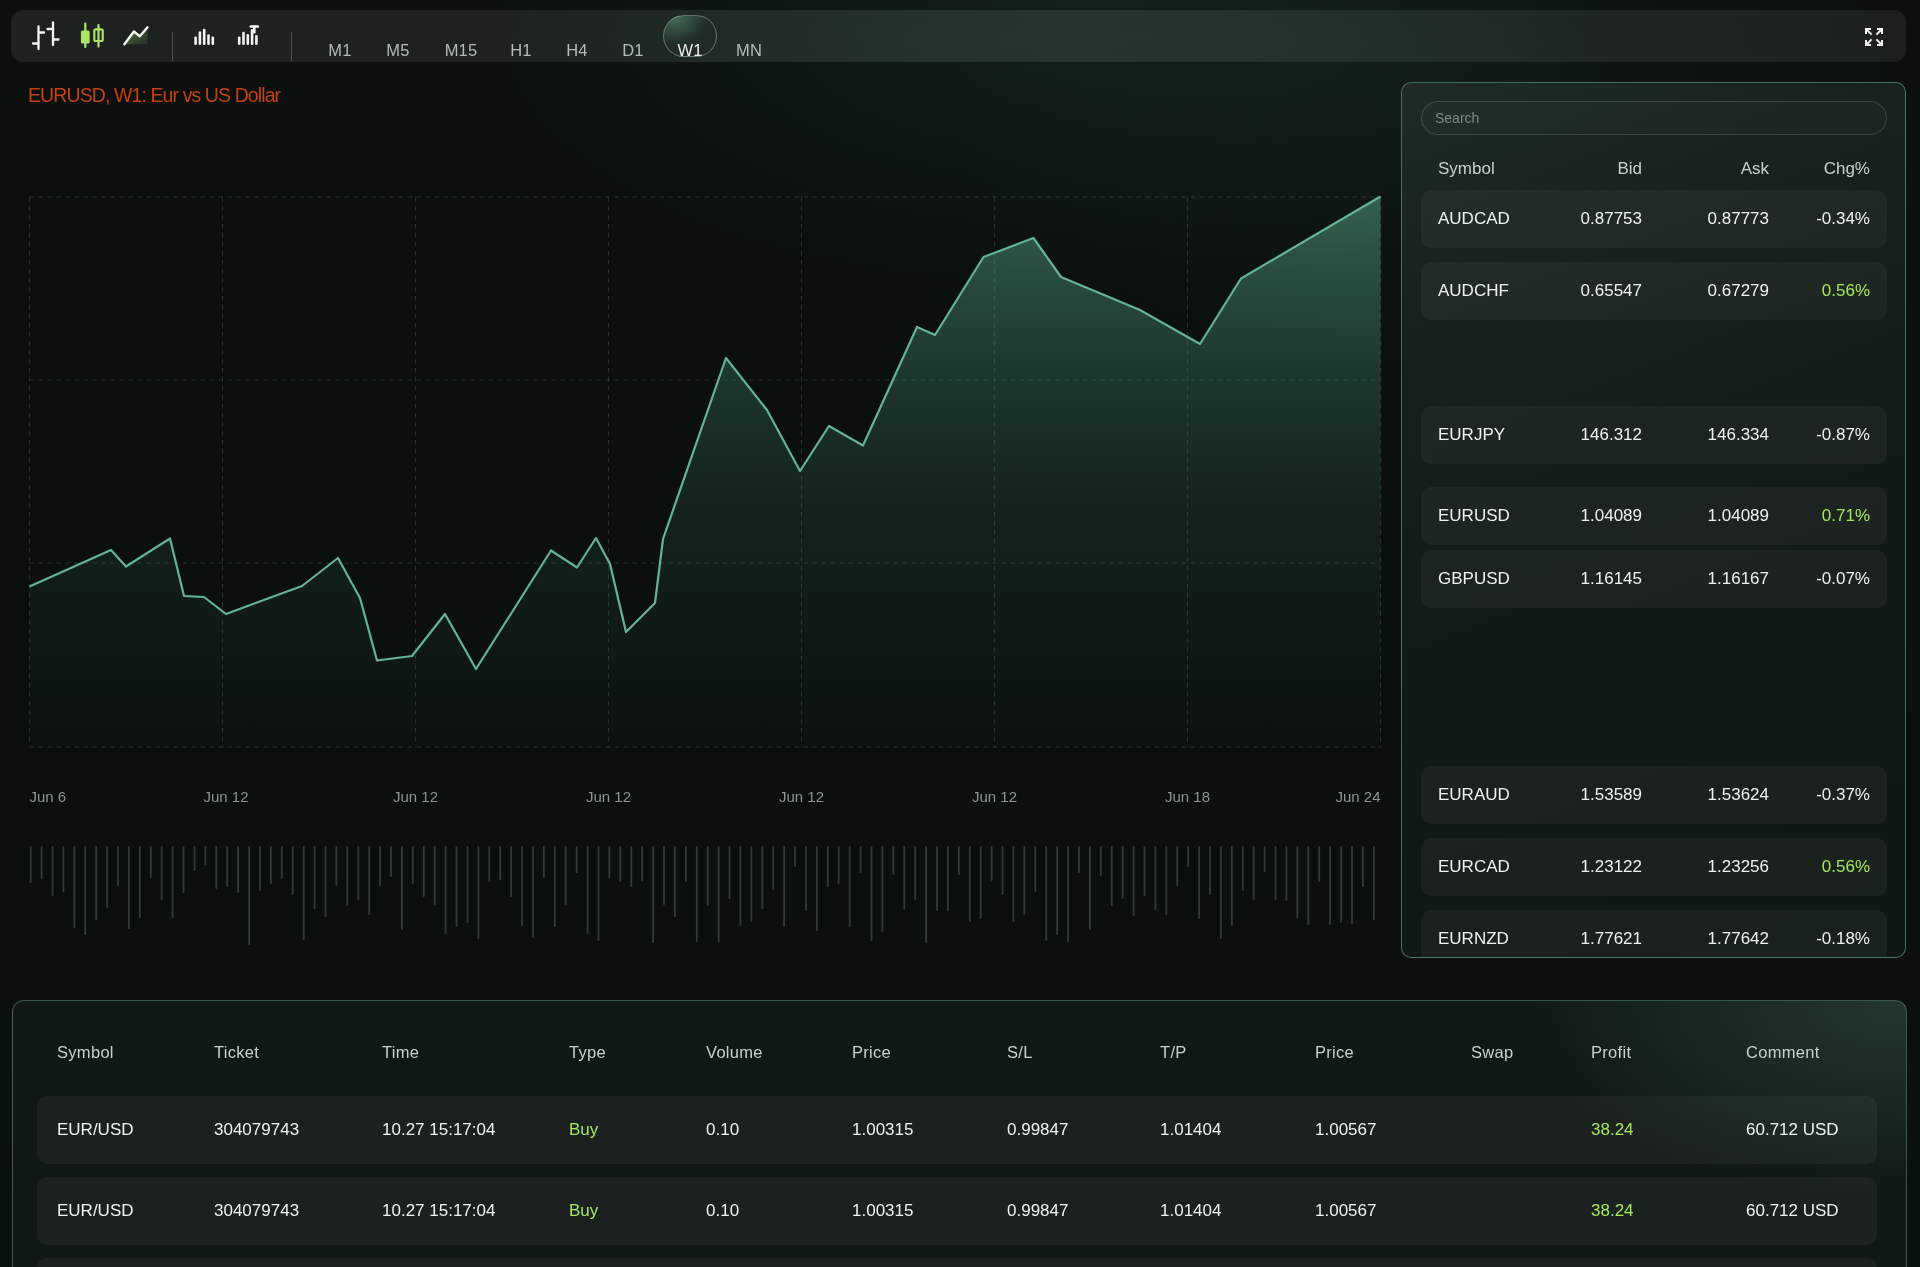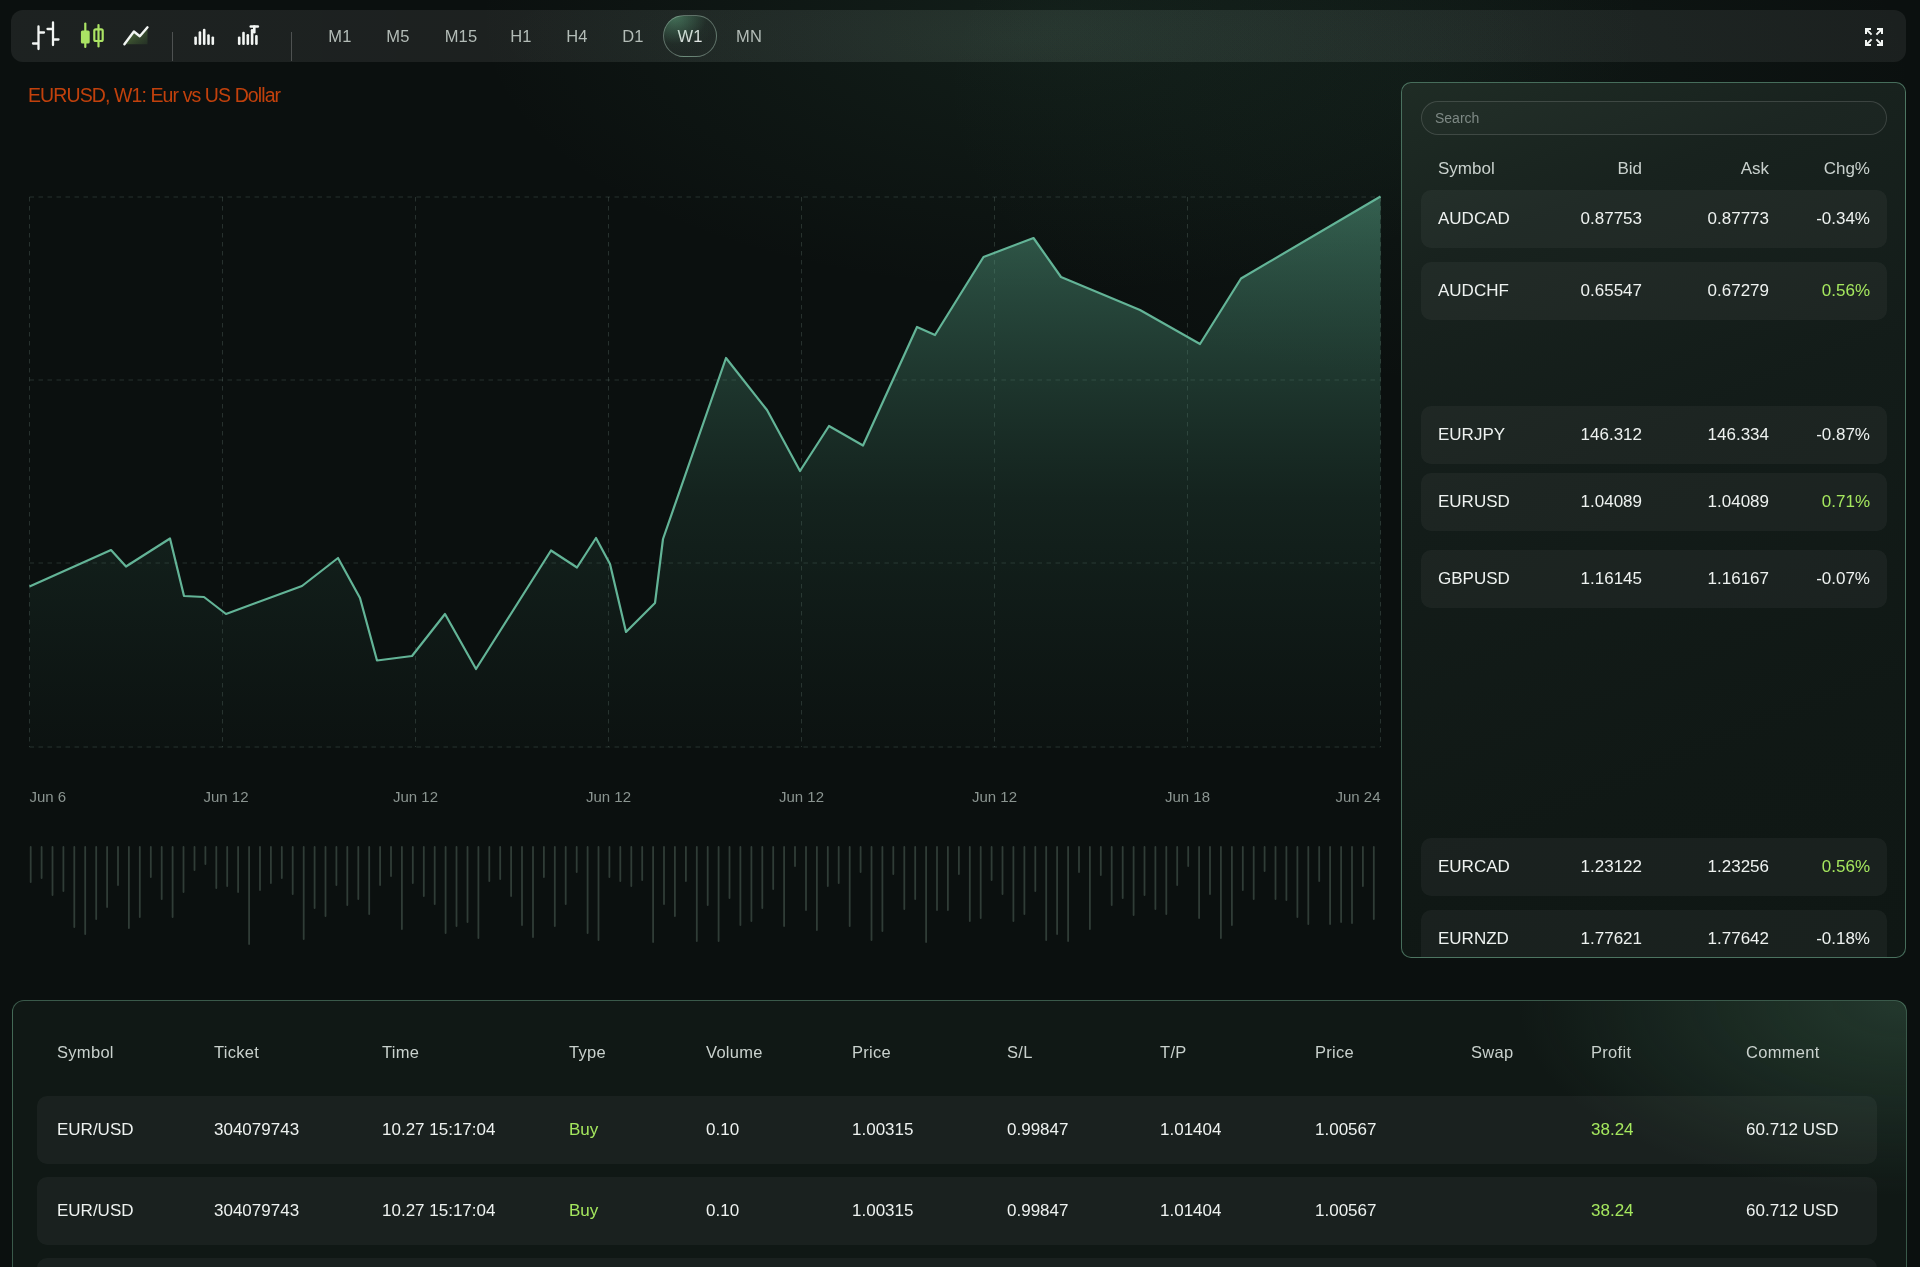--- a/index.html
+++ b/index.html
@@ -9,21 +9,21 @@
  radial-gradient(700px 420px at 1430px 90px, rgba(70,130,100,0.07), rgba(70,130,100,0) 70%),
  #0b100f;}
 svg text{font-family:"Liberation Sans",sans-serif}
 
 
 .tbar{position:absolute;left:11px;top:10px;width:1895px;height:52px;border-radius:12px;
 background:linear-gradient(90deg, rgba(255,255,255,0.075) 0%, rgba(255,255,255,0.068) 100%);}
 .tbar .glow{position:absolute;inset:0;border-radius:12px;
 background:radial-gradient(760px 140px at 1010px 30px, rgba(105,180,140,0.06), rgba(105,180,140,0) 70%);}
 .sep{position:absolute;top:22px;width:1px;height:29px;background:rgba(255,255,255,0.22)}
-.tf{position:absolute;top:0;height:52px;line-height:52px;font-size:16.5px;color:#b3bcb7;
+.tf{position:absolute;top:14px;height:52px;line-height:52px;font-size:16.5px;color:#b3bcb7;
 transform:translateX(-50%);letter-spacing:0.2px}
 .tf.on{color:#f2f5f3}
 .pill{position:absolute;left:652px;top:5px;width:54px;height:42px;border-radius:21px;
 border:1px solid rgba(165,192,178,0.48);
 background:radial-gradient(56px 48px at 20% 0%, rgba(105,185,140,0.50), rgba(45,72,58,0.14) 58%, rgba(0,0,0,0) 80%);}
 .fsi{position:absolute;left:1851px;top:15px}
 
 
 .title{position:absolute;left:28px;top:84px;font-size:19.5px;color:#c2410c;letter-spacing:-0.9px}
 
@@ -301,31 +301,37 @@
       <span class="bid">0.65547</span>
       <span class="ask">0.67279</span>
       <span class="chg pos">0.56%</span>
     </div>
     <div class="mwrow" style="top:323px">
       <span class="sym">EURJPY</span>
       <span class="bid">146.312</span>
       <span class="ask">146.334</span>
       <span class="chg">-0.87%</span>
     </div>
-    <div class="mwrow" style="top:390px">
+    <div class="mwrow" style="top:404px">
       <span class="sym">EURUSD</span>
       <span class="bid">1.04089</span>
       <span class="ask">1.04089</span>
       <span class="chg pos">0.71%</span>
     </div>
     <div class="mwrow" style="top:467px">
       <span class="sym">GBPUSD</span>
       <span class="bid">1.16145</span>
       <span class="ask">1.16167</span>
       <span class="chg">-0.07%</span>
+    </div>
+    <div class="mwrow" style="top:683px">
+      <span class="sym">EURAUD</span>
+      <span class="bid">1.53589</span>
+      <span class="ask">1.53624</span>
+      <span class="chg">-0.37%</span>
     </div>
     <div class="mwrow" style="top:755px">
       <span class="sym">EURCAD</span>
       <span class="bid">1.23122</span>
       <span class="ask">1.23256</span>
       <span class="chg pos">0.56%</span>
     </div>
     <div class="mwrow" style="top:827px">
       <span class="sym">EURNZD</span>
       <span class="bid">1.77621</span>

